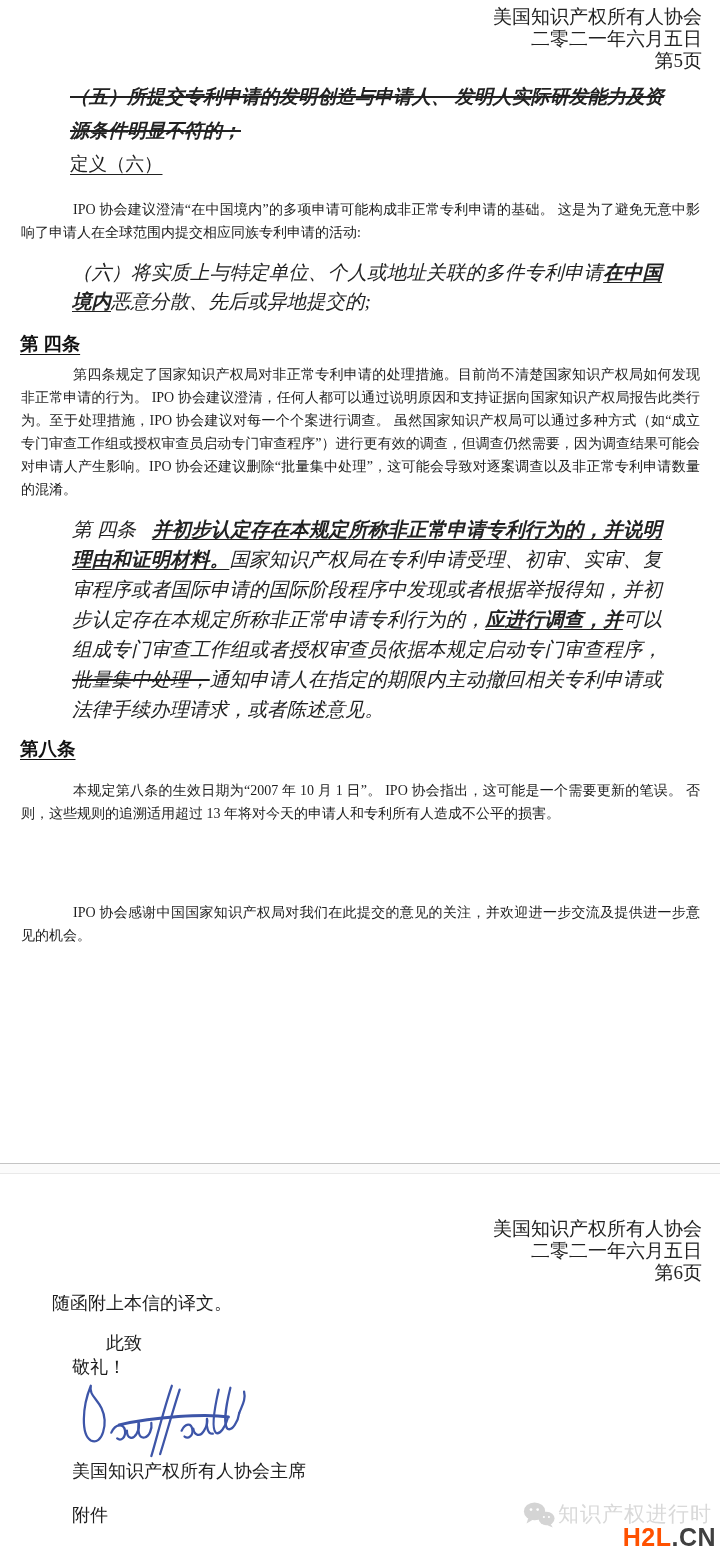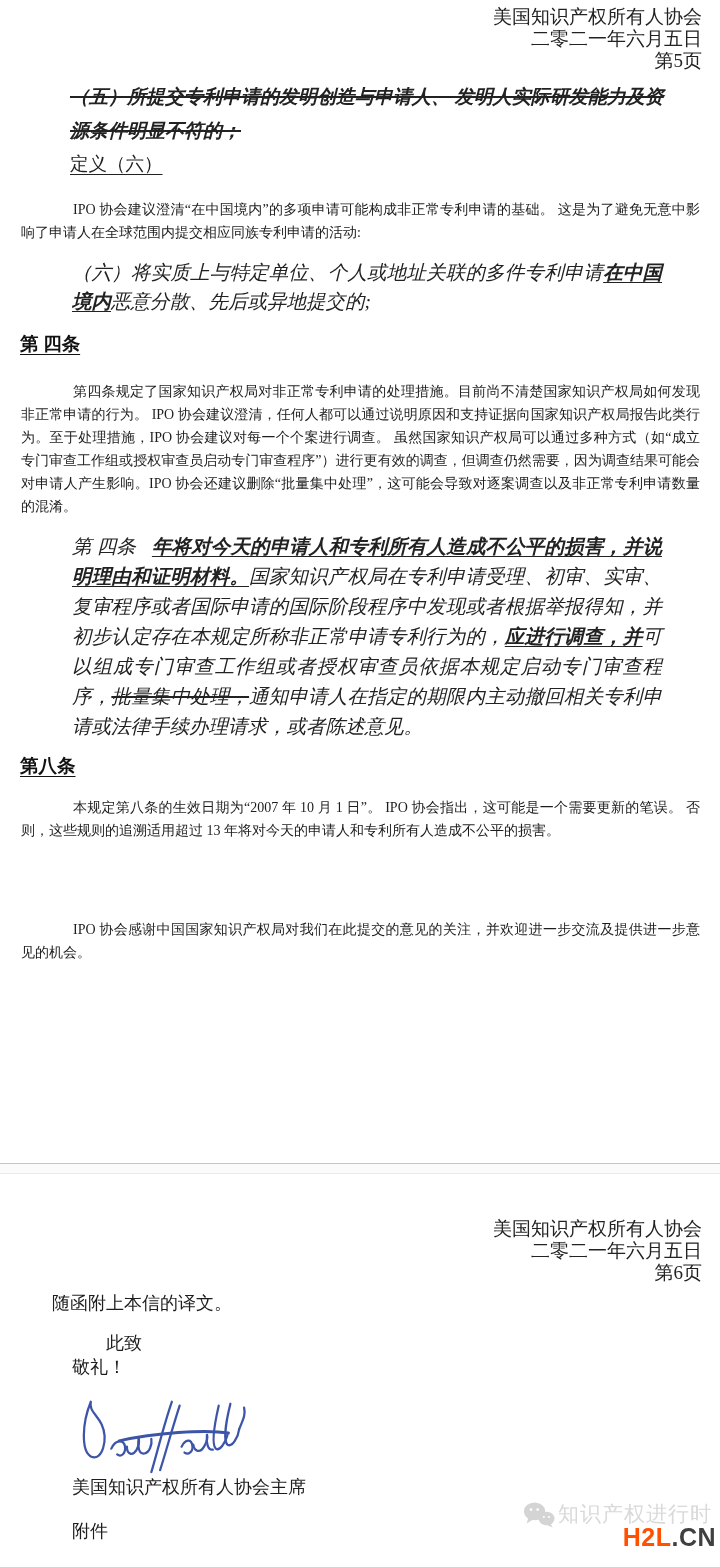--- a/index.html
+++ b/index.html
@@ -58,21 +58,21 @@
   }
   .body-para {
     margin: 0 20px 0 21px;
     font-size: 14px;
     line-height: 23px;
     text-align: justify;
     text-indent: 52px;
     color: #1d1d1d;
   }
   .para1 { margin-top: 22px; }
-  .para2 { margin-top: 24px; }
+  .para2 { margin-top: 7px; }
   .para3 { margin-top: 18px; }
   .para4 { margin-top: 76px; }
   .quote {
     margin: 14px 58px 0 72px;
     font-size: 19.5px;
     font-style: italic;
     color: #222;
     text-align: justify;
   }
   .quote6 { line-height: 29px; }
@@ -94,21 +94,21 @@
     color: #111;
   }
   .article8 { margin-top: 12px; }
   
   .enclosure-note {
     margin: 8px 0 0 52px;
     font-size: 18px;
     line-height: 22px;
   }
   .closing-cizhi { margin: 18px 0 0 106px; font-size: 18px; line-height: 22px; }
-  .closing-jingli { margin: 2px 0 16px 72px; font-size: 18px; line-height: 22px; }
+  .closing-jingli { margin: 2px 0 0 72px; font-size: 18px; line-height: 22px; }
   .signature-block { margin: -2px 0 0 74px; width: 182px; height: 82px; }
   .signer-name { margin: 0 0 0 72px; font-size: 19px; line-height: 22px; }
   .signer-title { margin: 2px 0 0 72px; font-size: 18px; line-height: 22px; }
   .attachment-label { margin: 22px 0 0 72px; font-size: 18px; line-height: 22px; }
   
   .watermark {
     position: absolute;
     right: 2px;
     top: 326px;
     width: 190px;
@@ -162,21 +162,21 @@
 
     <div class="quote quote6">
       <span>（六）将实质上与特定单位、个人或地址关联的多件专利申请</span><span class="q-bold-underline">在中国境内</span><span>恶意分散、先后或异地提交的;</span>
     </div>
 
     <h3 class="article-heading article4">第 四条</h3>
 
     <p class="body-para para2">第四条规定了国家知识产权局对非正常专利申请的处理措施。目前尚不清楚国家知识产权局如何发现非正常申请的行为。 IPO 协会建议澄清，任何人都可以通过说明原因和支持证据向国家知识产权局报告此类行为。至于处理措施，IPO 协会建议对每一个个案进行调查。 虽然国家知识产权局可以通过多种方式（如“成立专门审查工作组或授权审查员启动专门审查程序”）进行更有效的调查，但调查仍然需要，因为调查结果可能会对申请人产生影响。IPO 协会还建议删除“批量集中处理”，这可能会导致对逐案调查以及非正常专利申请数量的混淆。</p>
 
     <div class="quote quote4">
-      <span class="q-label">第 四条</span><span class="q-bold-underline">年将对今天的申请人和专利所有人造成不公平的损害，并说明理由和证明材料。</span><span>国家知识产权局在专利申请受理、初审、实审、复审程序或者国际申请的国际阶段程序中发现或者根据举报得知，并初步认定存在本规定所称非正常申请专利行为的，</span><span class="q-bold-underline">应进行调查，并</span><span>可以组成专门审查工作组或者授权审查员依据本规定启动专门审查程序，</span><span class="q-strike">批量集中处理，</span><span>通知申请人在指定的期限内主动撤回相关专利申请或法律手续办理请求，或者陈述意见。</span>
+      <span class="q-label">第 四条</span><span class="q-bold-underline">并初步认定存在本规定所称非正常申请专利行为的，并说明理由和证明材料。</span><span>国家知识产权局在专利申请受理、初审、实审、复审程序或者国际申请的国际阶段程序中发现或者根据举报得知，并初步认定存在本规定所称非正常申请专利行为的，</span><span class="q-bold-underline">应进行调查，并</span><span>可以组成专门审查工作组或者授权审查员依据本规定启动专门审查程序，</span><span class="q-strike">批量集中处理，</span><span>通知申请人在指定的期限内主动撤回相关专利申请或法律手续办理请求，或者陈述意见。</span>
     </div>
 
     <h3 class="article-heading article8">第八条</h3>
 
     <p class="body-para para3">本规定第八条的生效日期为“2007 年 10 月 1 日”。 IPO 协会指出，这可能是一个需要更新的笔误。 否则，这些规则的追溯适用超过 13 年将对今天的申请人和专利所有人造成不公平的损害。</p>
 
     <p class="body-para para4">IPO 协会感谢中国国家知识产权局对我们在此提交的意见的关注，并欢迎进一步交流及提供进一步意见的机会。</p>
 
   </section>
 

